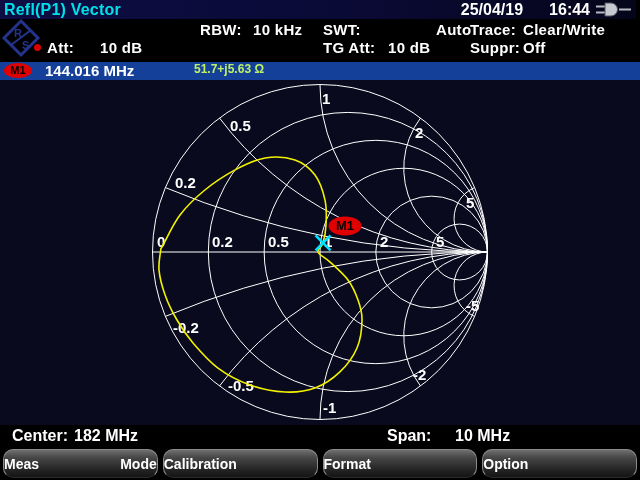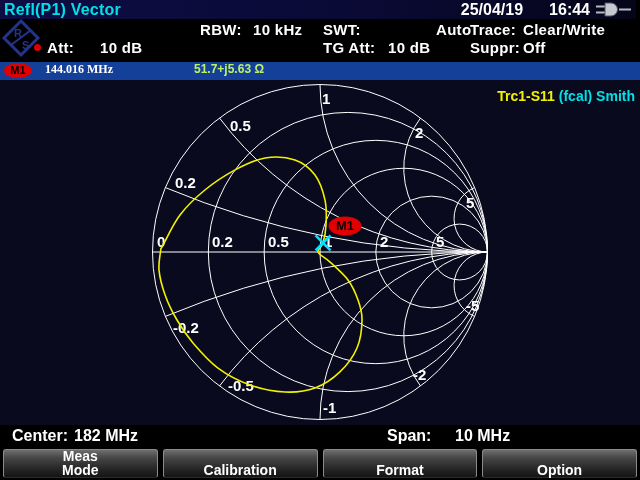--- a/index.html
+++ b/index.html
@@ -16,43 +16,43 @@
 
   
   .hdr { position:absolute; font-size:15px; color:#fff; letter-spacing:.3px; white-space:nowrap; }
   .att-dot { position:absolute; left:34px; top:44px; width:7px; height:7px; border-radius:50%; background:#d80000; }
   .rs-logo { position:absolute; left:1px; top:18px; }
 
   
   .marker-bar { position:absolute; left:0; top:62px; width:640px; height:18px; background:#15409a; }
   .m1-pill { position:absolute; left:4px; top:1px; width:28px; height:15px; background:#e00000;
              border-radius:50%; color:#000; font-size:11px; text-align:center; line-height:15px; }
-  .mb-freq { position:absolute; left:45px; top:0px; font-size:12px; color:#fff;font-family:Liberation Serif, serif; }
+  .mb-freq { position:absolute; left:45px; top:0px; font-size:15px; color:#fff; }
   .mb-imp  { position:absolute; left:194px; top:0px; font-size:12px; color:#bef264; }
 
   
   .chart-bg { position:absolute; left:0; top:80px; width:640px; height:345px; background:#0a0a1e; }
   #smith-svg { position:absolute; left:0; top:0; width:640px; height:480px; pointer-events:none; }
   .legend { position:absolute; right:5px; top:88px; font-size:14px; white-space:nowrap; }
   .legend .t1 { color:#f2f200; }
   .legend .t2 { color:#00e0e8; }
 
   
   .footer-row { position:absolute; left:0; top:427px; width:640px; height:18px; font-size:16px; color:#fff; }
   .f-center-label { position:absolute; left:12px; }
   .f-center-value { position:absolute; left:74px; }
   .f-span-label   { position:absolute; left:387px; }
   .f-span-value   { position:absolute; left:455px; }
 
   
   .softkeys { position:absolute; left:0; top:446px; width:640px; height:34px; background:#000;
               display:flex; gap:5px; padding:3px 3px 2px 3px; }
-  .softkey { flex:1; display:flex; flex-direction:column; justify-content:flex-end; align-items:center;
+  .softkey { flex:1; display:flex; flex-direction:row; justify-content:space-between; align-items:center;
              background:linear-gradient(180deg,#6f6f6f 0%,#474747 28%,#262626 70%,#141414 100%);
-             border:1px solid #8a8a8a; border-bottom-color:#2a2a2a; border-radius:3px;
+             border:1px solid #8a8a8a; border-bottom-color:#2a2a2a; border-radius:10px;
              color:#fff; font-size:14px; line-height:14px; text-align:center; cursor:pointer; }
   .softkey.disabled { color:#9a9a9a; }
   .softkey.disabled span:last-child { color:#c4c4c4; }
 </style>
 </head>
 <body>
 
 <div id="screen">
 
   <div class="titlebar">
@@ -136,23 +136,20 @@
         <text x="466" y="311">-5</text>
       </g>
       <path d="M161.0,248.0C161.4,247.5 159.9,250.5 163.1,245.0C166.2,239.5 173.0,224.1 180.0,215.0C186.9,205.8 195.7,197.5 204.9,190.0C214.1,182.5 225.1,175.3 235.1,169.9C245.1,164.6 255.1,159.7 265.1,158.0C275.1,156.4 286.7,157.2 295.0,160.0C303.4,162.9 310.0,168.3 315.0,174.9C320.0,181.6 323.2,191.7 325.0,200.1C326.9,208.4 326.4,217.9 326.0,225.0C325.7,232.2 324.4,238.5 323.0,243.0C321.7,247.4 316.8,248.8 318.0,252.0C319.2,255.2 325.1,257.4 330.1,262.1C335.0,266.7 343.3,273.6 348.0,280.0C352.6,286.3 355.7,293.4 358.0,300.1C360.4,306.7 362.2,312.0 362.0,320.0C361.9,328.0 360.7,339.3 357.0,348.0C353.3,356.6 346.9,365.3 339.9,371.9C332.9,378.6 324.1,384.7 315.0,388.0C305.8,391.4 295.8,392.5 285.0,392.0C274.2,391.5 261.2,389.0 250.0,385.0C238.8,381.0 227.5,375.1 218.0,368.1C208.5,361.1 199.9,351.0 193.0,343.0C186.2,334.9 181.6,328.0 177.0,320.0C172.3,312.0 168.0,303.4 165.1,295.0C162.1,286.7 159.7,277.8 159.0,269.9C158.4,262.1 160.7,251.6 161.0,248.0" stroke="#f2f200" stroke-width="1.6" fill="none" stroke-linejoin="round"></path>
       <g>
         <line x1="315.515" y1="235.455" x2="330.515" y2="250.455" stroke="#00e0ff" stroke-width="2.6"></line>
         <line x1="315.515" y1="250.455" x2="330.515" y2="235.455" stroke="#00e0ff" stroke-width="2.6"></line>
         <ellipse cx="345.015" cy="225.955" rx="16.5" ry="9.5" fill="#e00000"></ellipse>
         <text x="345.015" y="230.455" text-anchor="middle" fill="#000" font-family="Liberation Sans, sans-serif" font-size="13" font-weight="bold">M1</text>
       </g>
     </svg>
-  <div class="legend">
-    <span class="t1">Trc1-S11</span><span class="t2"> (fcal) Smith</span>
-  </div>
 
   <div class="footer-row">
     <span class="f-center-label">Center:</span>
     <span class="f-center-value">182 MHz</span>
     <span class="f-span-label">Span:</span>
     <span class="f-span-value">10 MHz</span>
   </div>
 
   <div class="softkeys">
     <div class="softkey">

